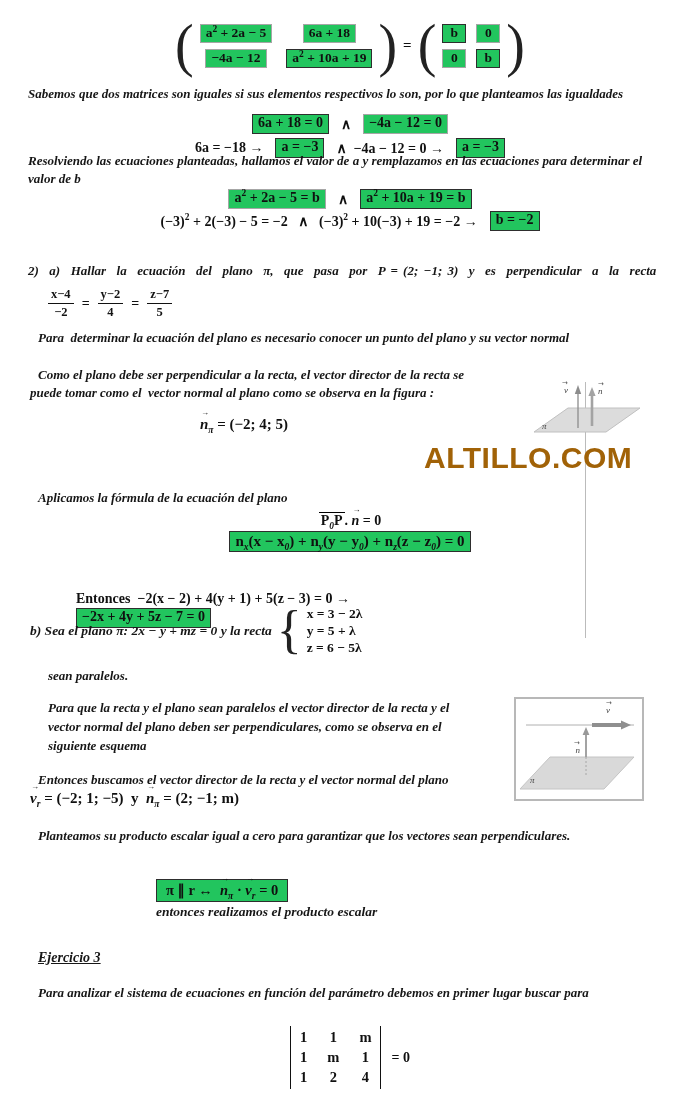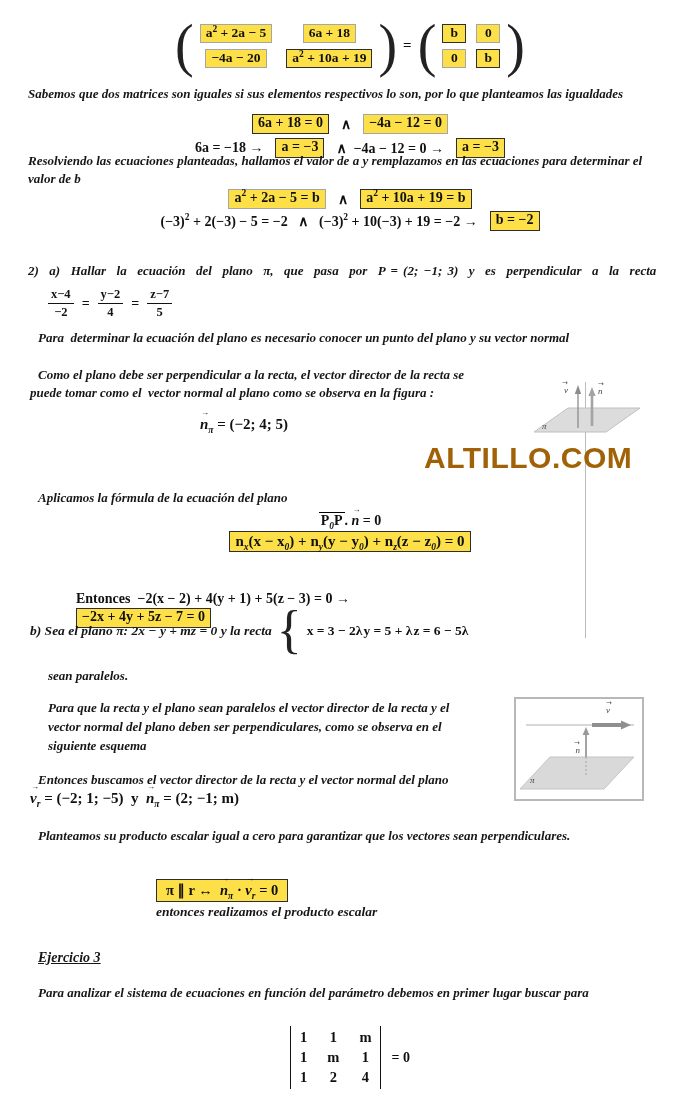--- a/index.html
+++ b/index.html
@@ -5,38 +5,38 @@
   html,body{margin:0;padding:0;background:#ffffff;}
   .page{position:relative;width:700px;height:1111px;background:#ffffff;overflow:hidden;
         font-family:"Liberation Serif",serif;color:#141414;}
   .abs{position:absolute;}
   .txt{font-family:"Liberation Serif",serif;font-style:italic;font-weight:bold;
        font-size:13px;color:#161616;white-space:pre;}
   .math{font-family:"Liberation Serif",serif;font-weight:bold;font-size:14px;
         color:#101010;white-space:pre;}
   sup,sub{font-size:9.5px;line-height:0;}
   sub{font-style:italic;}
-  .box{display:inline-block;border:1.4px solid #a6a6a6;padding:0 5px 1px;line-height:1.2;background:#fde047;}
+  .box{display:inline-block;border:1.4px solid #a6a6a6;padding:0 5px 1px;line-height:1.2;background:#22c55e;}
   .dark{border:1.8px solid #2e2e2e;}
   .eqline{left:0;width:100%;text-align:center;}
   .eqline > *{margin:0 4px;vertical-align:middle;}
   .mrow{left:0;width:100%;display:flex;justify-content:center;align-items:center;gap:6px;}
   .paren{font-family:"Liberation Serif",serif;font-weight:400;font-size:56px;line-height:.85;
          color:#222;transform:scaleY(1.05);}
   .mgrid{display:grid;grid-template-columns:auto auto;column-gap:14px;row-gap:6px;
          justify-items:center;align-items:center;}
   .mgrid .box{font-size:13.5px;min-width:12px;text-align:center;}
   .fracrow{display:flex;align-items:center;gap:8px;}
   .frac{display:inline-flex;flex-direction:column;align-items:center;
         font-family:"Liberation Serif",serif;font-weight:bold;font-size:12.5px;}
   .frac .num{border-bottom:1.3px solid #111;padding:0 3px 1px;}
   .frac .den{padding-top:1px;}
   .sysrow{display:flex;align-items:center;gap:5px;}
   .brace{font-family:"Liberation Serif",serif;font-weight:400;font-size:52px;line-height:1;color:#222;margin-top:-2px;}
-  .sys{display:flex;flex-direction:row;gap:1px;}
+  .sys{display:flex;flex-direction:column;gap:1px;}
   .sys .math{font-size:13.5px;}
   .vec{position:relative;display:inline-block;font-style:italic;}
   .vec::after{content:"\2192";position:absolute;top:-7px;left:1px;font-size:8px;line-height:1;font-style:normal;}
   .ov{border-top:1.3px solid #000;padding:0 2px;}
   .det{display:grid;grid-template-columns:auto auto auto;column-gap:20px;row-gap:3px;
        border-left:1.7px solid #111;border-right:1.7px solid #111;padding:3px 9px;text-align:center;}
   .det .math{font-size:14.5px;}
   .detwrap{left:0;width:100%;display:flex;justify-content:center;align-items:center;gap:10px;}
   .watermark{font-family:"Liberation Sans",sans-serif;font-weight:bold;font-size:30px;
              letter-spacing:.5px;color:#a16207;white-space:pre;}
@@ -48,21 +48,21 @@
 </head>
 <body>
 
 <div class="page">
 
   <div class="abs mrow" style="top:22px;">
     <span class="paren">(</span>
     <span class="mgrid">
       <span class="math box">a<sup>2</sup> + 2a − 5</span>
       <span class="math box">6a + 18</span>
-      <span class="math box">−4a − 20</span>
+      <span class="math box">−4a − 12</span>
       <span class="math box dark">a<sup>2</sup> + 10a + 19</span>
     </span>
     <span class="paren">)</span>
     <span class="math" style="font-size:15px">=</span>
     <span class="paren">(</span>
     <span class="mgrid" style="column-gap:10px">
       <span class="math box dark">b</span>
       <span class="math box">0</span>
       <span class="math box">0</span>
       <span class="math box dark">b</span>

